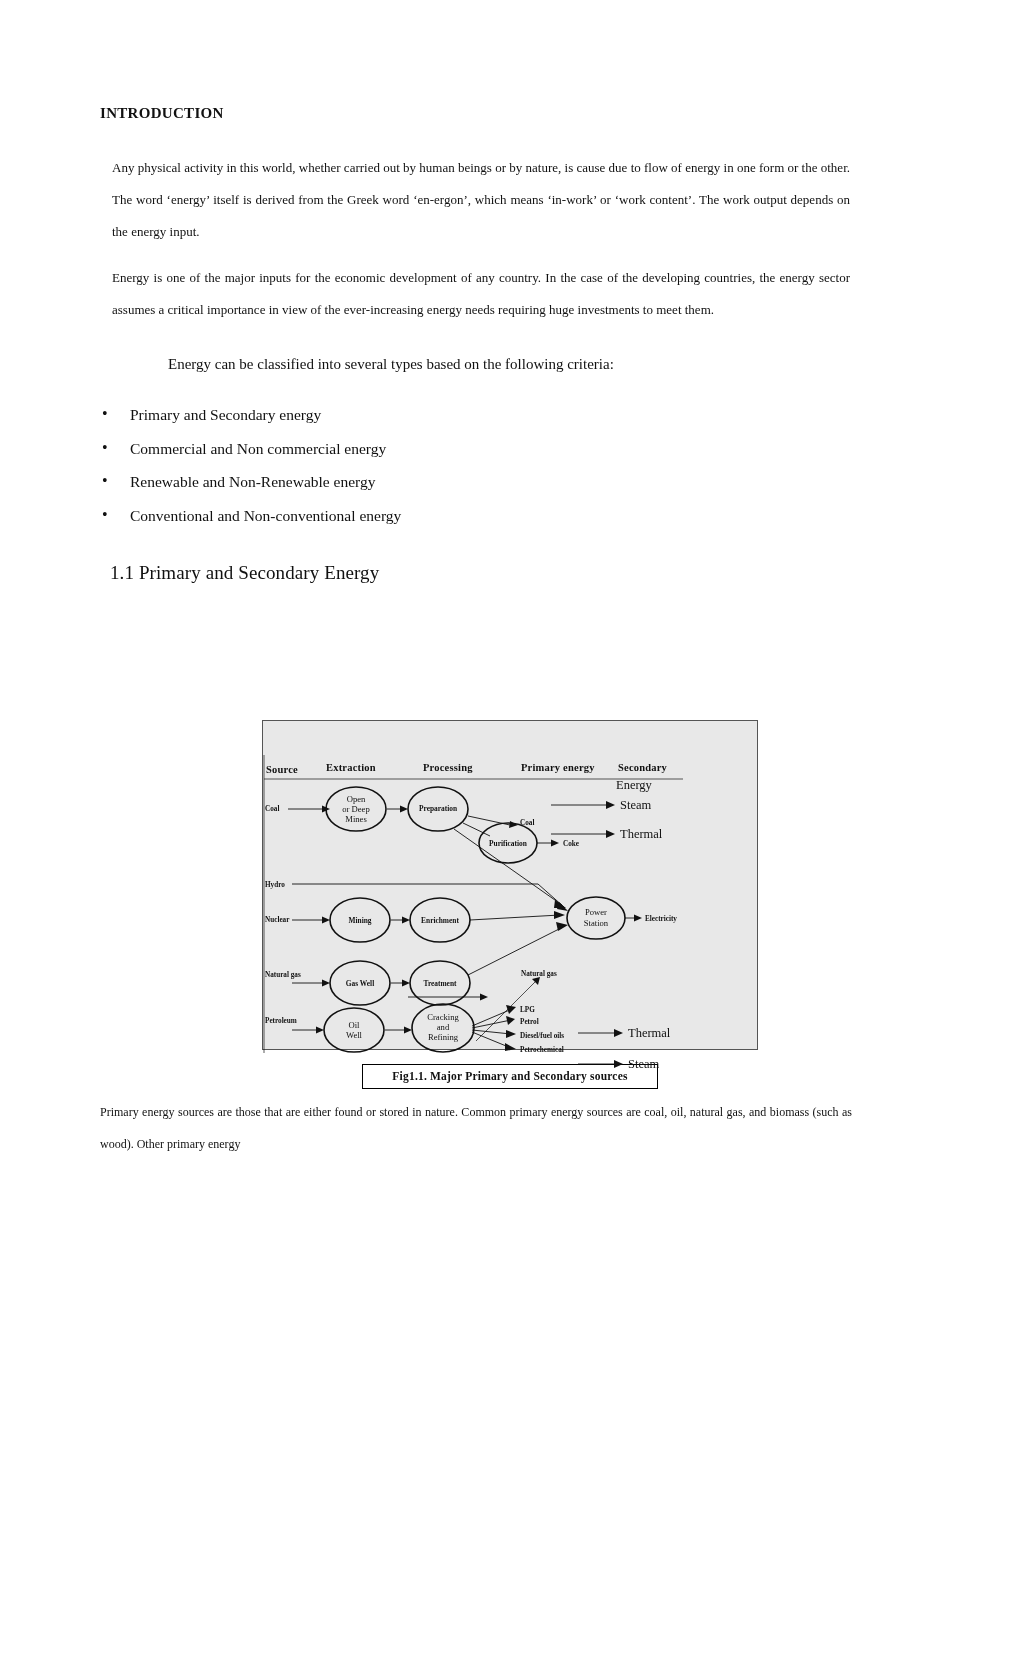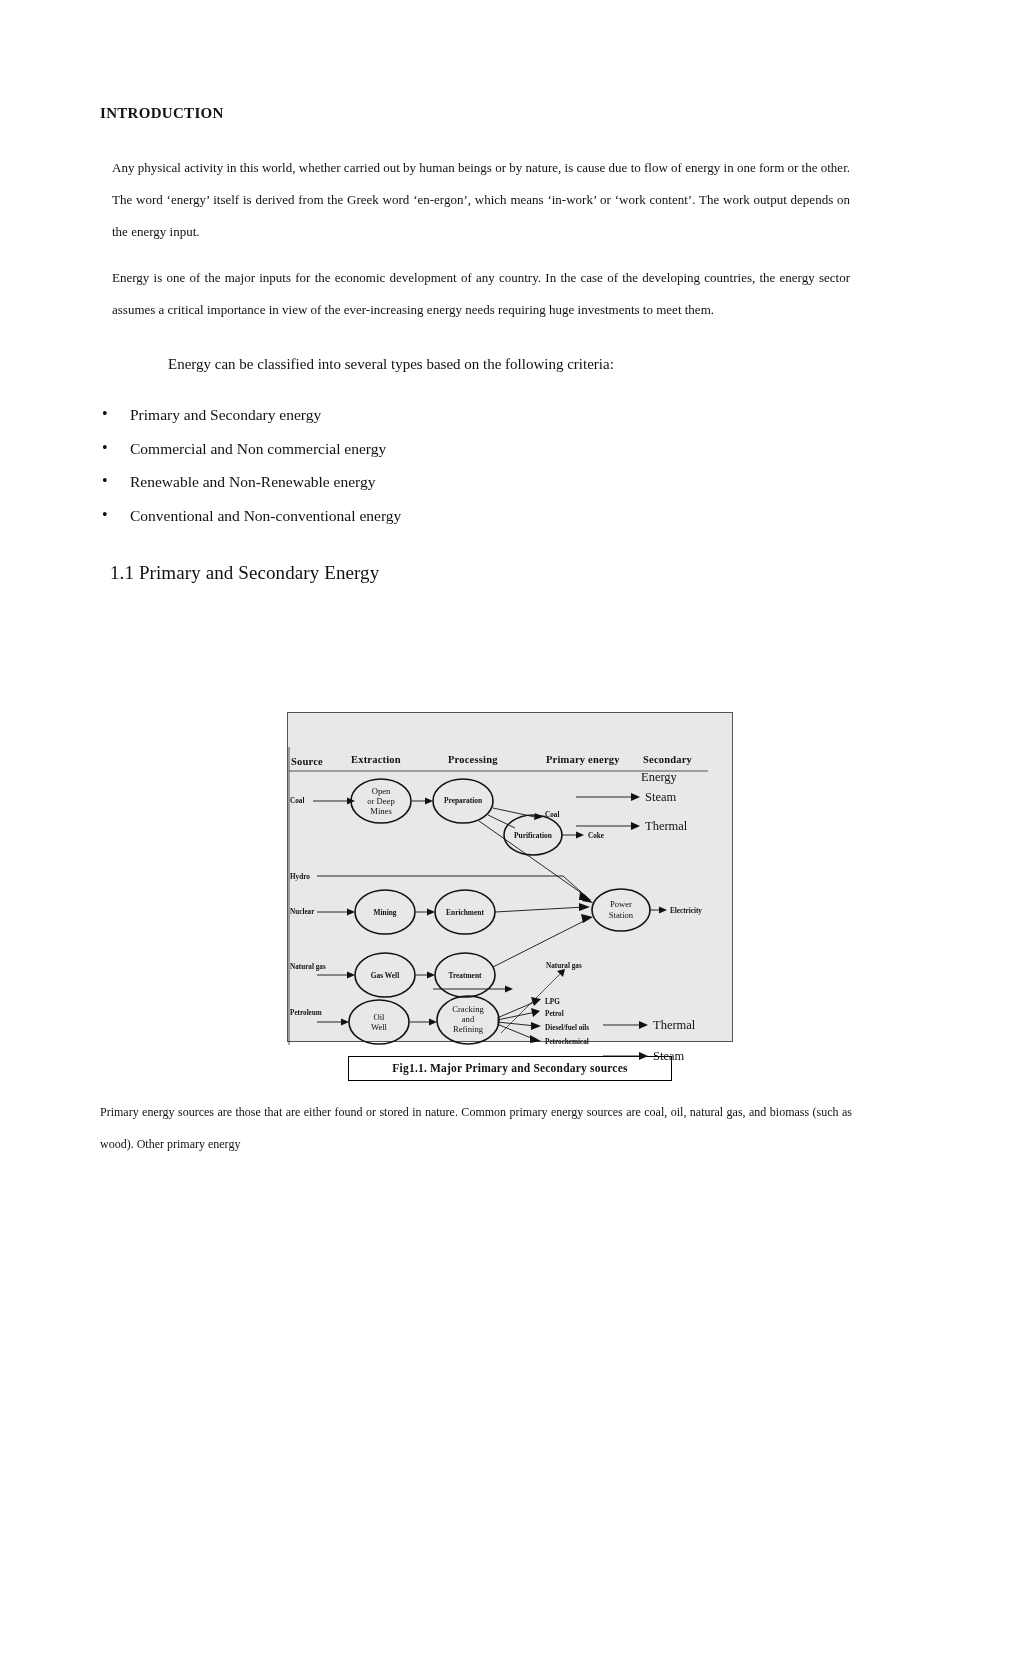--- a/index.html
+++ b/index.html
@@ -83,38 +83,38 @@
 
   
   .figure-wrap {
     position: absolute;
     left: 0;
     top: 712px;
     width: 1020px;
   }
   .diagram-box {
     position: relative;
-    margin: 0 auto;
-    width: 446px;
+    margin: 8px auto;
+    width: 496px;
     height: 330px;
     background: #e8e8e8;
     border: 1px solid #555;
     box-sizing: border-box;
   }
   .diagram-svg {
     position: absolute;
     left: -45px;
     top: 0;
     width: 475px;
     height: 350px;
     overflow: visible;
   }
   .caption-box {
     margin: 14px auto 0 auto;
-    width: 324px;
+    width: 296px;
     border: 1.4px solid #000;
     text-align: center;
     padding: 5px 4px 6px 4px;
     font-size: 11.5px;
     font-weight: bold;
     letter-spacing: 0.2px;
     box-sizing: border-box;
   }
   .tail-par {
     position: absolute;

